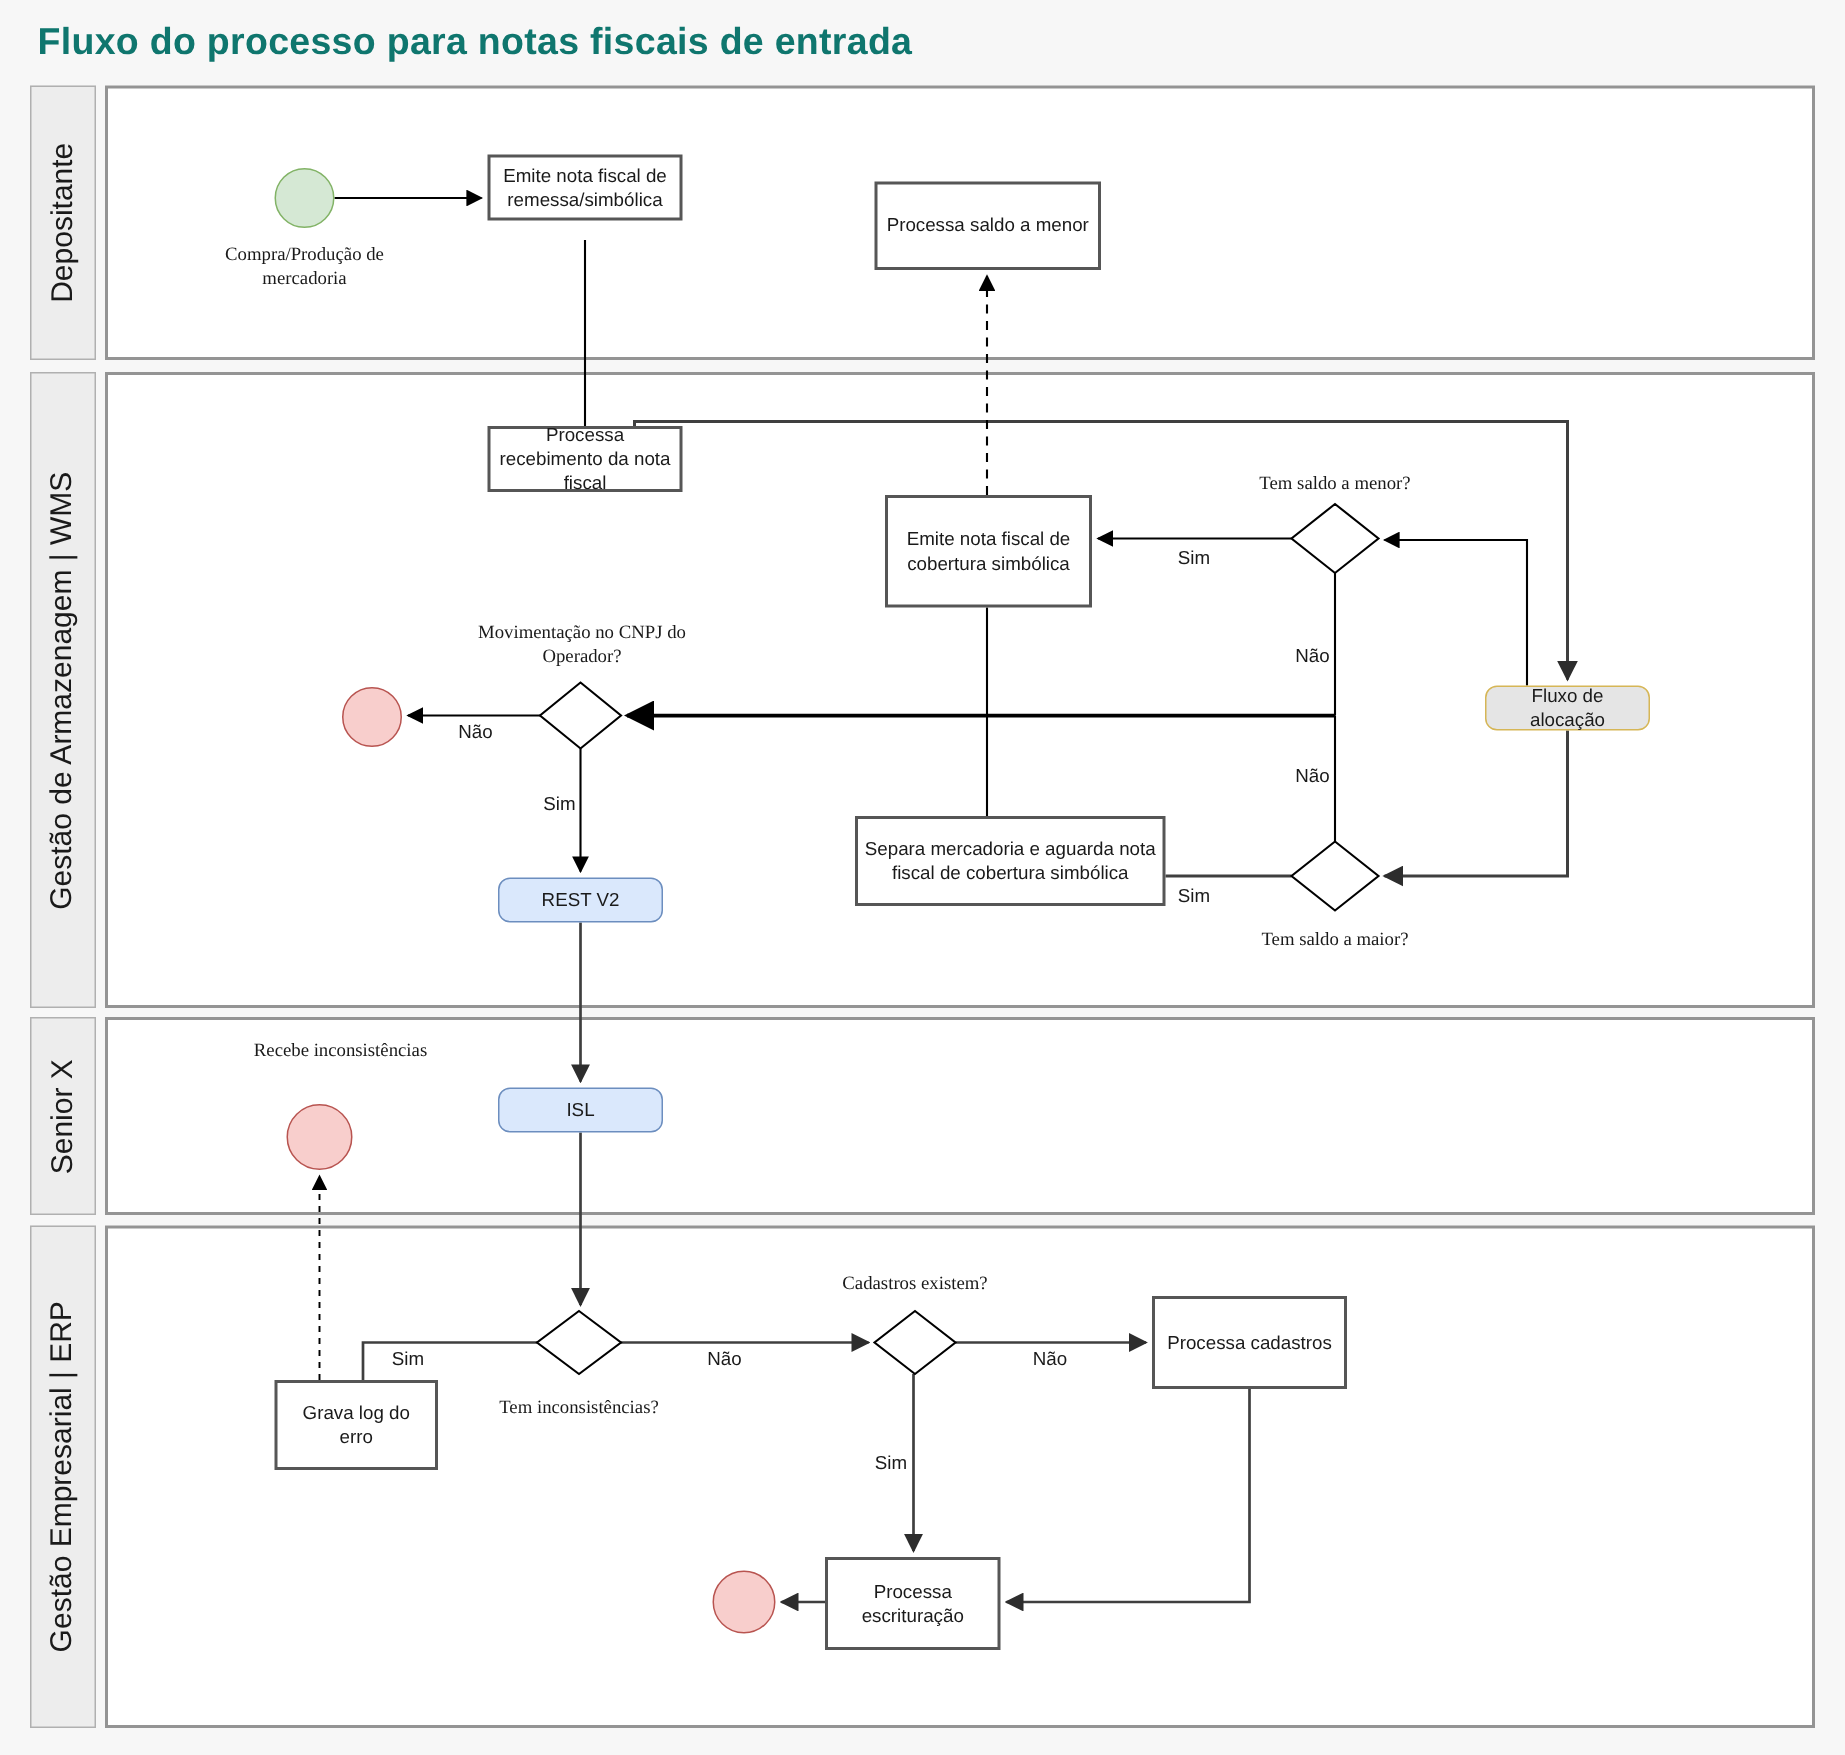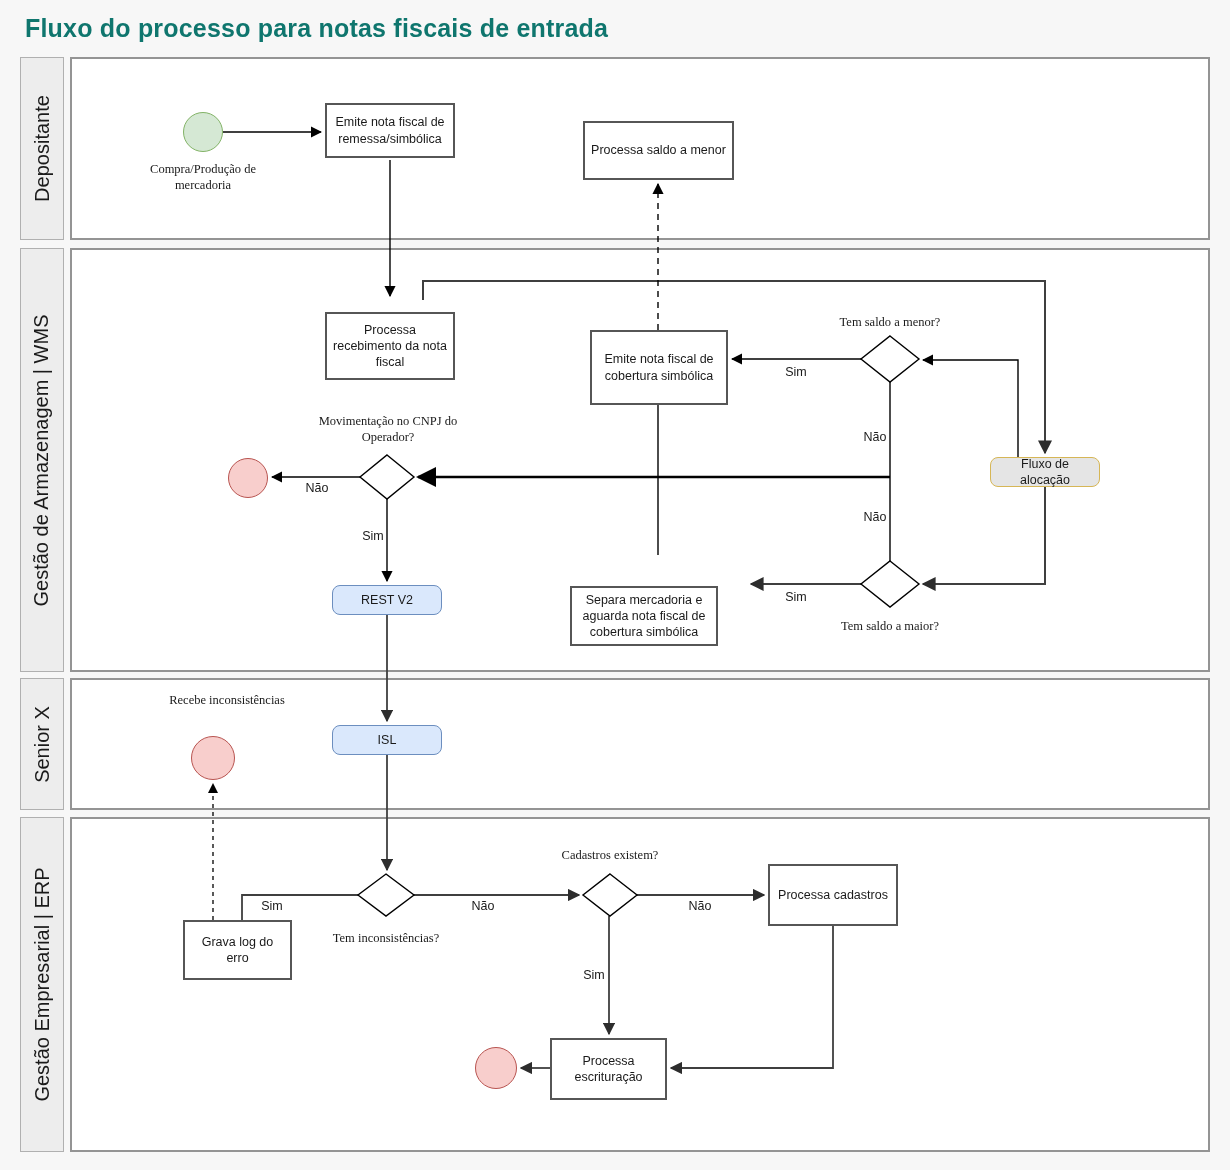--- a/index.html
+++ b/index.html
@@ -114,26 +114,26 @@
   <polygon points="387,455 414,477 387,499 360,477" fill="#fff" stroke="#000" stroke-width="1.4"></polygon>
   <polygon points="386,874 414,895 386,916 358,895" fill="#fff" stroke="#000" stroke-width="1.4"></polygon>
   <polygon points="610,874 637,895 610,916 583,895" fill="#fff" stroke="#000" stroke-width="1.4"></polygon>
 </svg>
 
 <div class="node circle green-circle" style="left:183px;top:112px;width:40px;height:40px"></div>
 <div class="node circle red-circle" style="left:228px;top:458px;width:40px;height:40px"></div>
 <div class="node circle red-circle" style="left:191px;top:736px;width:44px;height:44px"></div>
 <div class="node circle red-circle" style="left:475px;top:1047px;width:42px;height:42px"></div>
 
-<div class="node proc" style="left:325px;top:103px;width:130px;height:55px">Emite nota fiscal de remessa/simbólica</div>
+<div class="node proc" style="left:325px;top:103px;width:130px;height:44px">Emite nota fiscal de remessa/simbólica</div>
 <div class="node proc" style="left:583px;top:121px;width:151px;height:59px">Processa saldo a menor</div>
-<div class="node proc" style="left:325px;top:312px;width:130px;height:68px">Processa recebimento da nota fiscal</div>
+<div class="node proc" style="left:325px;top:284px;width:130px;height:44px">Processa recebimento da nota fiscal</div>
 <div class="node proc" style="left:590px;top:330px;width:138px;height:75px">Emite nota fiscal de cobertura simbólica</div>
 <div class="node yellow" style="left:990px;top:457px;width:110px;height:30px">Fluxo de alocação</div>
-<div class="node proc" style="left:570px;top:586px;width:148px;height:60px">Separa mercadoria e aguarda nota fiscal de cobertura simbólica</div>
+<div class="node proc" style="left:570px;top:544px;width:207px;height:60px">Separa mercadoria e aguarda nota fiscal de cobertura simbólica</div>
 <div class="node blue" style="left:332px;top:585px;width:110px;height:30px">REST V2</div>
 <div class="node blue" style="left:332px;top:725px;width:110px;height:30px">ISL</div>
 <div class="node proc" style="left:183px;top:920px;width:109px;height:60px">Grava log do erro</div>
 <div class="node proc" style="left:768px;top:864px;width:130px;height:62px">Processa cadastros</div>
 <div class="node proc" style="left:550px;top:1038px;width:117px;height:62px">Processa escrituração</div>
 
 <div class="flabel" style="left:133px;top:161px;width:140px">Compra/Produção de mercadoria</div>
 <div class="flabel" style="left:820px;top:314px;width:140px">Tem saldo a menor?</div>
 <div class="flabel" style="left:820px;top:618px;width:140px">Tem saldo a maior?</div>
 <div class="flabel" style="left:312px;top:413px;width:152px">Movimentação no CNPJ do Operador?</div>

